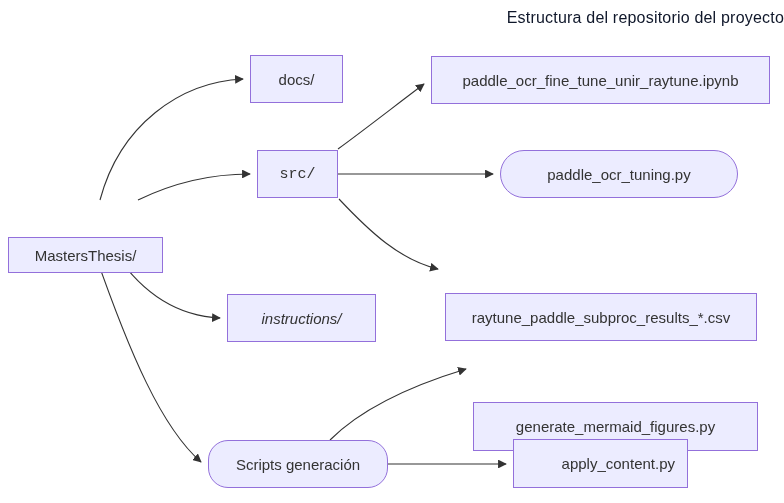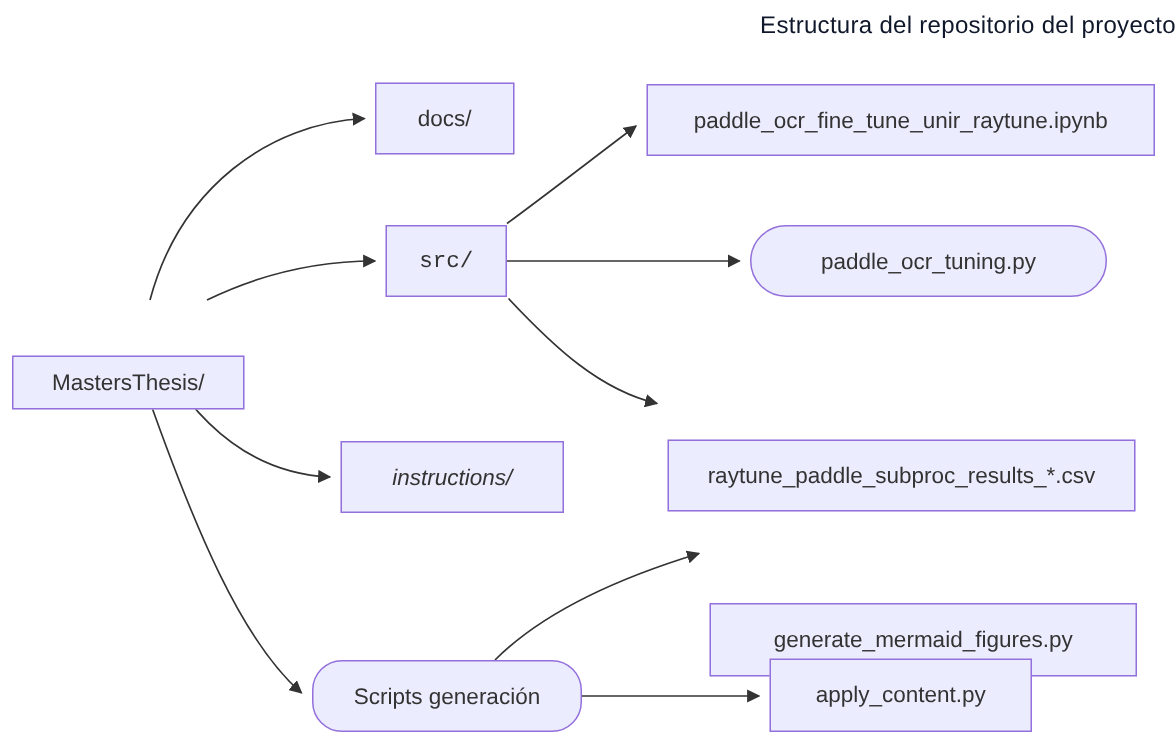--- a/index.html
+++ b/index.html
@@ -106,17 +106,17 @@
   </div>
 
   <div class="node" style="left:473px; top:357px; width:285px; height:49px;margin-top:45px;">
     <span class="node-label">generate_mermaid_figures.py</span>
   </div>
 
   <div class="node" style="left:208px; top:440px; width:180px; height:48px;border-radius:20px;">
     <span class="node-label">Scripts generación</span>
   </div>
 
-  <div class="node" style="left:513px; top:439px; width:175px; height:49px;">
+  <div class="node" style="left:513px; top:439px; width:175px; height:49px;justify-content:flex-end;">
     <span class="node-label">apply_content.py</span>
   </div>
 
 </div>
 
 </body></html>

